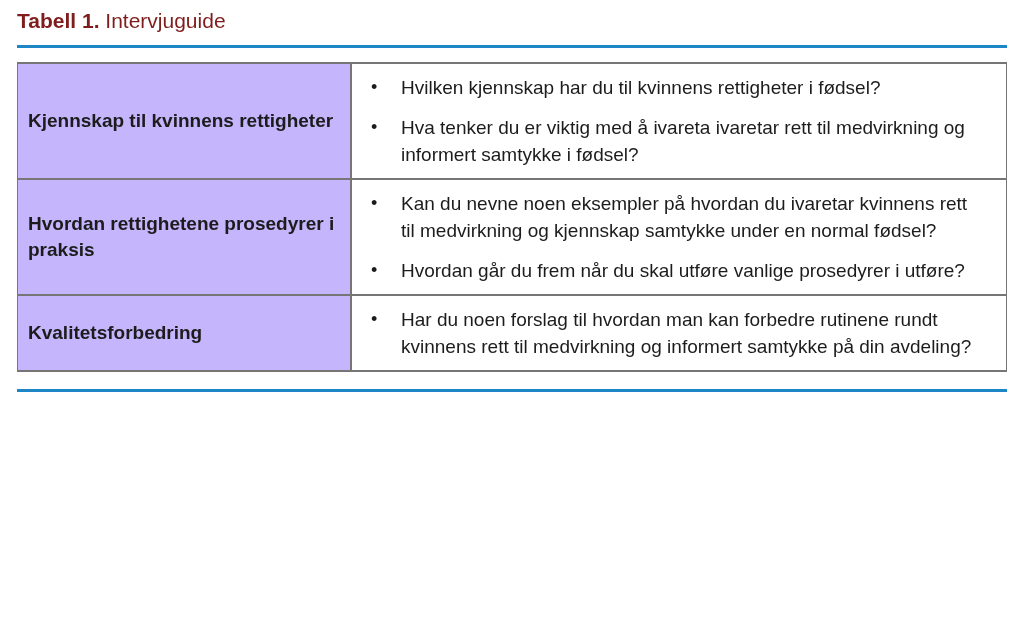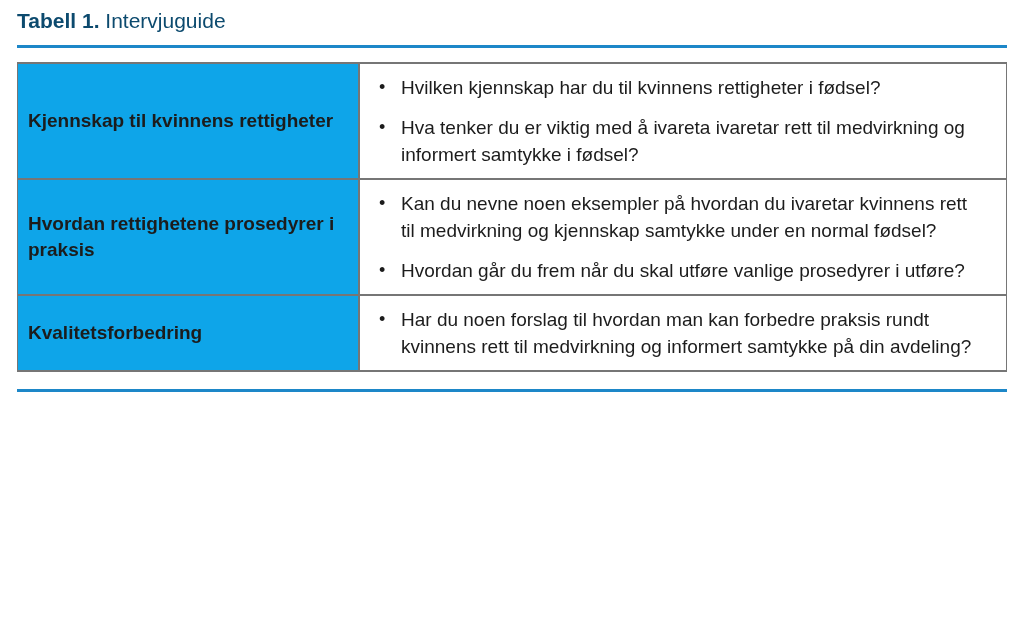--- a/index.html
+++ b/index.html
@@ -12,21 +12,21 @@
   }
   .page {
     width: 990px;
     margin: 0 auto 0 17px;
     padding-top: 7px;
   }
   .caption {
     font-size: 21px;
     line-height: 28px;
     margin: 0 0 10px 0;
-    color: #0c4a6e;
+    color: #7f1d1d;
   }
   .caption .caption-number {
     font-weight: 700;
   }
   .rule-blue {
     height: 3px;
     background: #1d87c8;
     border: none;
   }
   .rule-blue.top {
@@ -35,27 +35,27 @@
   .rule-blue.bottom {
     margin-top: 17px;
   }
   table.guide {
     border-collapse: collapse;
     width: 100%;
     table-layout: fixed;
   }
   table.guide th.topic-cell {
     width: 314px;
-    background: #0ea5e9;
+    background: #c4b5fd;
     font-weight: 700;
     font-size: 19px;
     line-height: 26px;
     text-align: left;
     vertical-align: middle;
-    padding: 8px 16px 8px 10px;
+    padding: 8px 8px 8px 10px;
     border: 2px solid #767676;
     border-left-width: 1px;
   }
   table.guide td.questions-cell {
     background: #ffffff;
     vertical-align: middle;
     padding: 10px 0;
     border: 2px solid #767676;
     border-right-width: 1px;
   }
@@ -72,20 +72,21 @@
     flex: none;
     width: 22px;
     margin-left: 19px;
     font-size: 18px;
     line-height: 27px;
     color: #1c1c1c;
   }
   .q-text {
     flex: 1;
     padding-right: 20px;
+    margin-left: 8px;
   }
 </style>
 </head>
 <body>
 
 <div class="page">
 
   <p class="caption">
     <span class="caption-number">Tabell 1.</span><span> Intervjuguide</span>
   </p>
@@ -118,21 +119,21 @@
               <span class="q-bullet">•</span>
               <span class="q-text">Hvordan går du frem når du skal utføre vanlige prosedyrer i utføre?</span>
             </div>
           </td>
         </tr>
         <tr>
           <th class="topic-cell">Kvalitetsforbedring</th>
           <td class="questions-cell">
             <div class="q-item">
               <span class="q-bullet">•</span>
-              <span class="q-text">Har du noen forslag til hvordan man kan forbedre praksis rundt kvinnens rett til medvirkning og informert samtykke på din avdeling?</span>
+              <span class="q-text">Har du noen forslag til hvordan man kan forbedre rutinene rundt kvinnens rett til medvirkning og informert samtykke på din avdeling?</span>
             </div>
           </td>
         </tr>
       </tbody>
   </table>
 
   <div class="rule-blue bottom"></div>
 
 </div>
 

